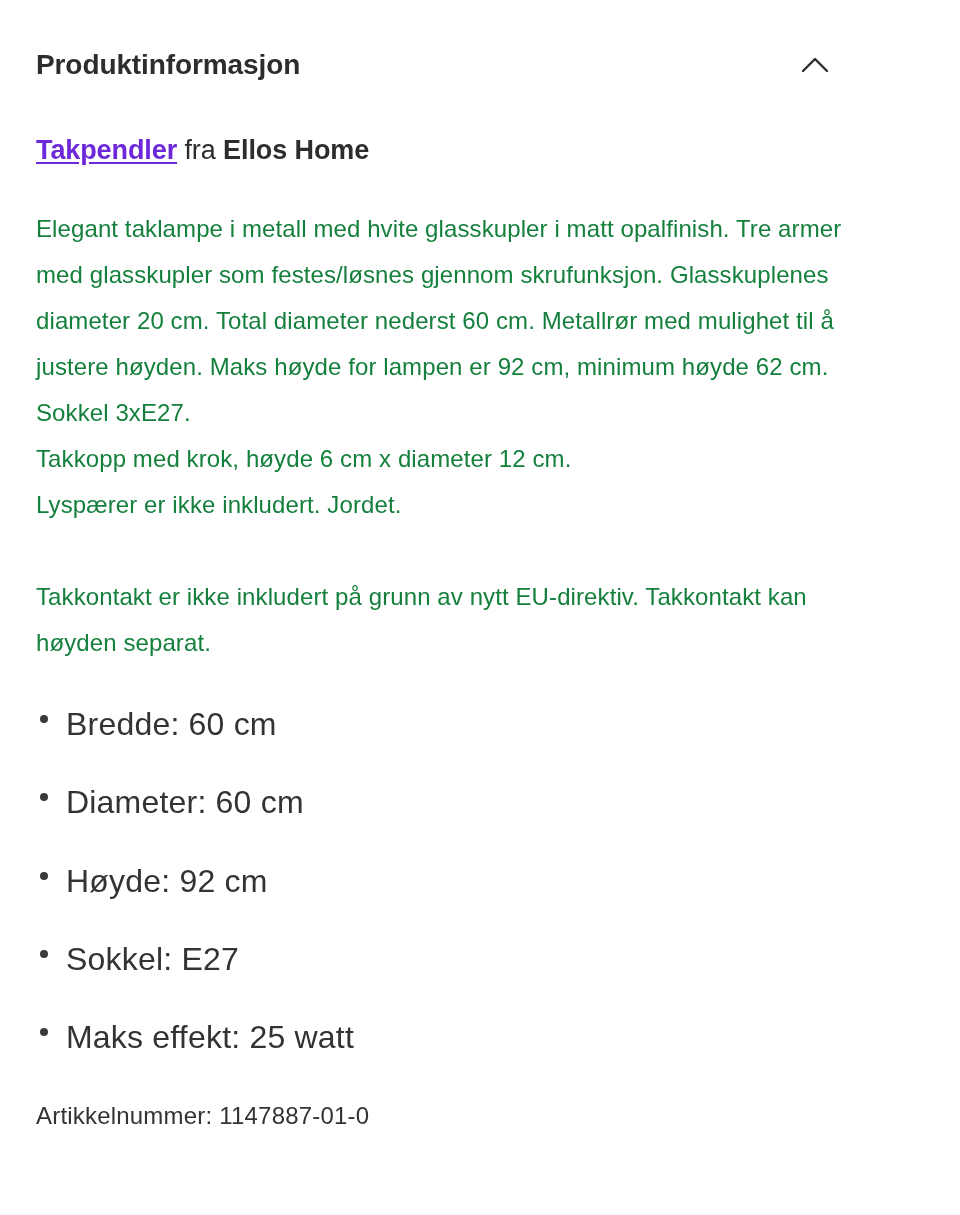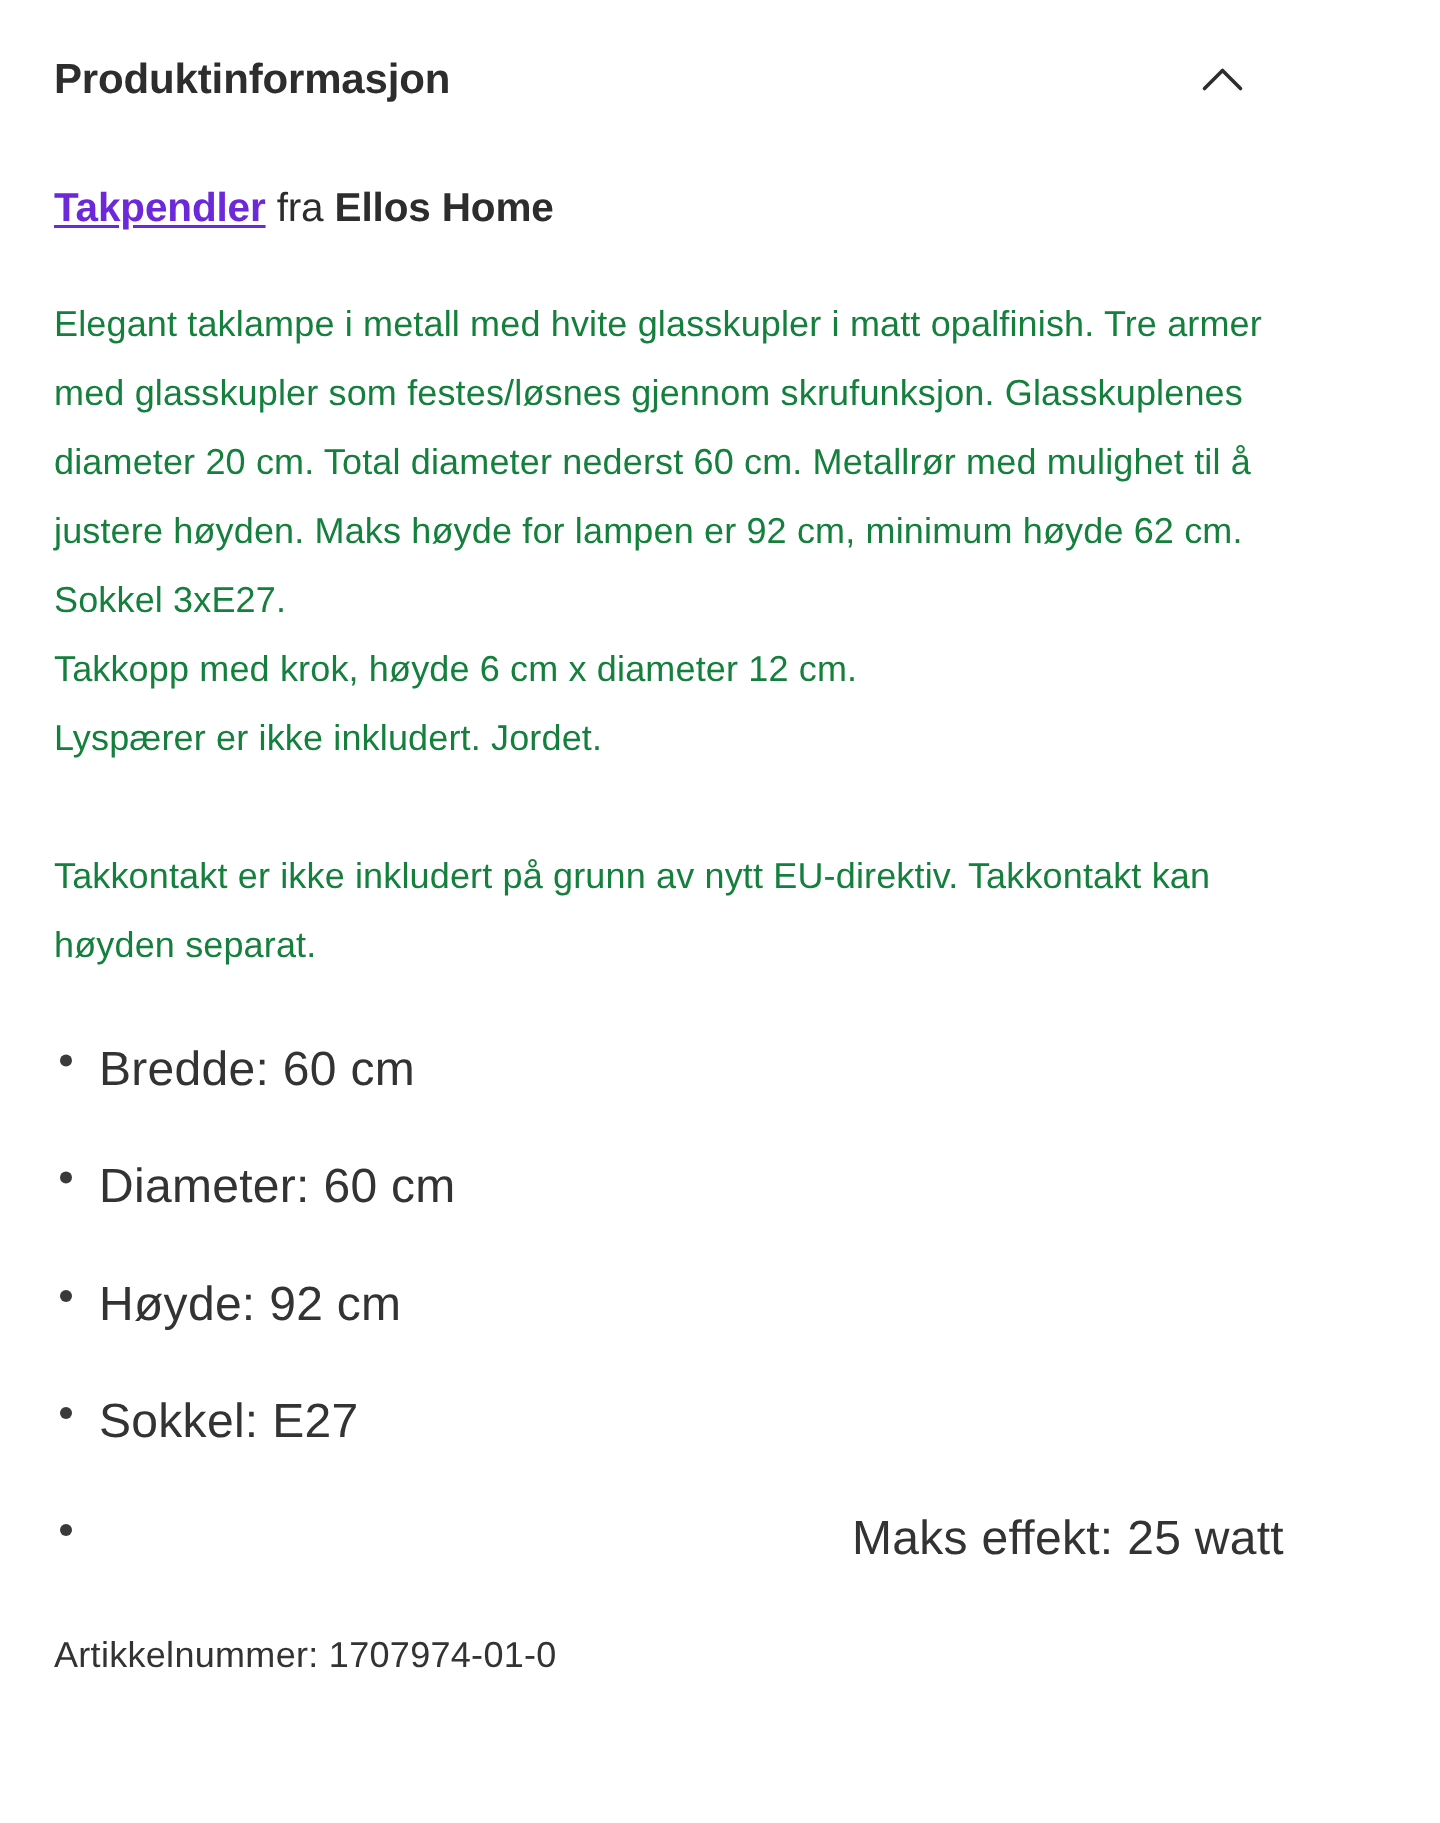--- a/index.html
+++ b/index.html
@@ -13,21 +13,21 @@
     background: #ffffff;
     font-family: "Liberation Sans", sans-serif;
     color: #2f2f2f;
     -webkit-font-smoothing: antialiased;
     overflow: hidden;
   }
 
   .panel {
     width: 892px;
     box-sizing: border-box;
-    padding: 0 36px;
+    padding: 12px 36px;
   }
 
   
   .accordion-header {
     display: flex;
     align-items: center;
     justify-content: space-between;
     padding-top: 36px;
     padding-bottom: 4px;
     cursor: pointer;
@@ -100,21 +100,20 @@
   }
   .spec-list li {
     position: relative;
     padding-left: 30px;
     margin-bottom: 40px;
     line-height: 1.2;
     letter-spacing: 0.2px;
   }
   .spec-list li:last-child {
     margin-bottom: 0;
-    text-align: right;
   }
   .spec-list li::before {
     content: "";
     position: absolute;
     left: 4px;
     top: 10px;
     width: 8px;
     height: 8px;
     border-radius: 50%;
     background: #3a3a3a;
@@ -155,15 +154,15 @@
   </div>
 
   <ul class="spec-list">
     <li>Bredde: 60 cm</li>
     <li>Diameter: 60 cm</li>
     <li>Høyde: 92 cm</li>
     <li>Sokkel: E27</li>
     <li>Maks effekt: 25 watt</li>
   </ul>
 
-  <div class="article-number">Artikkelnummer: 1707974-01-0</div>
+  <div class="article-number">Artikkelnummer: 1147887-01-0</div>
 
 </div>
 
 </body></html>

